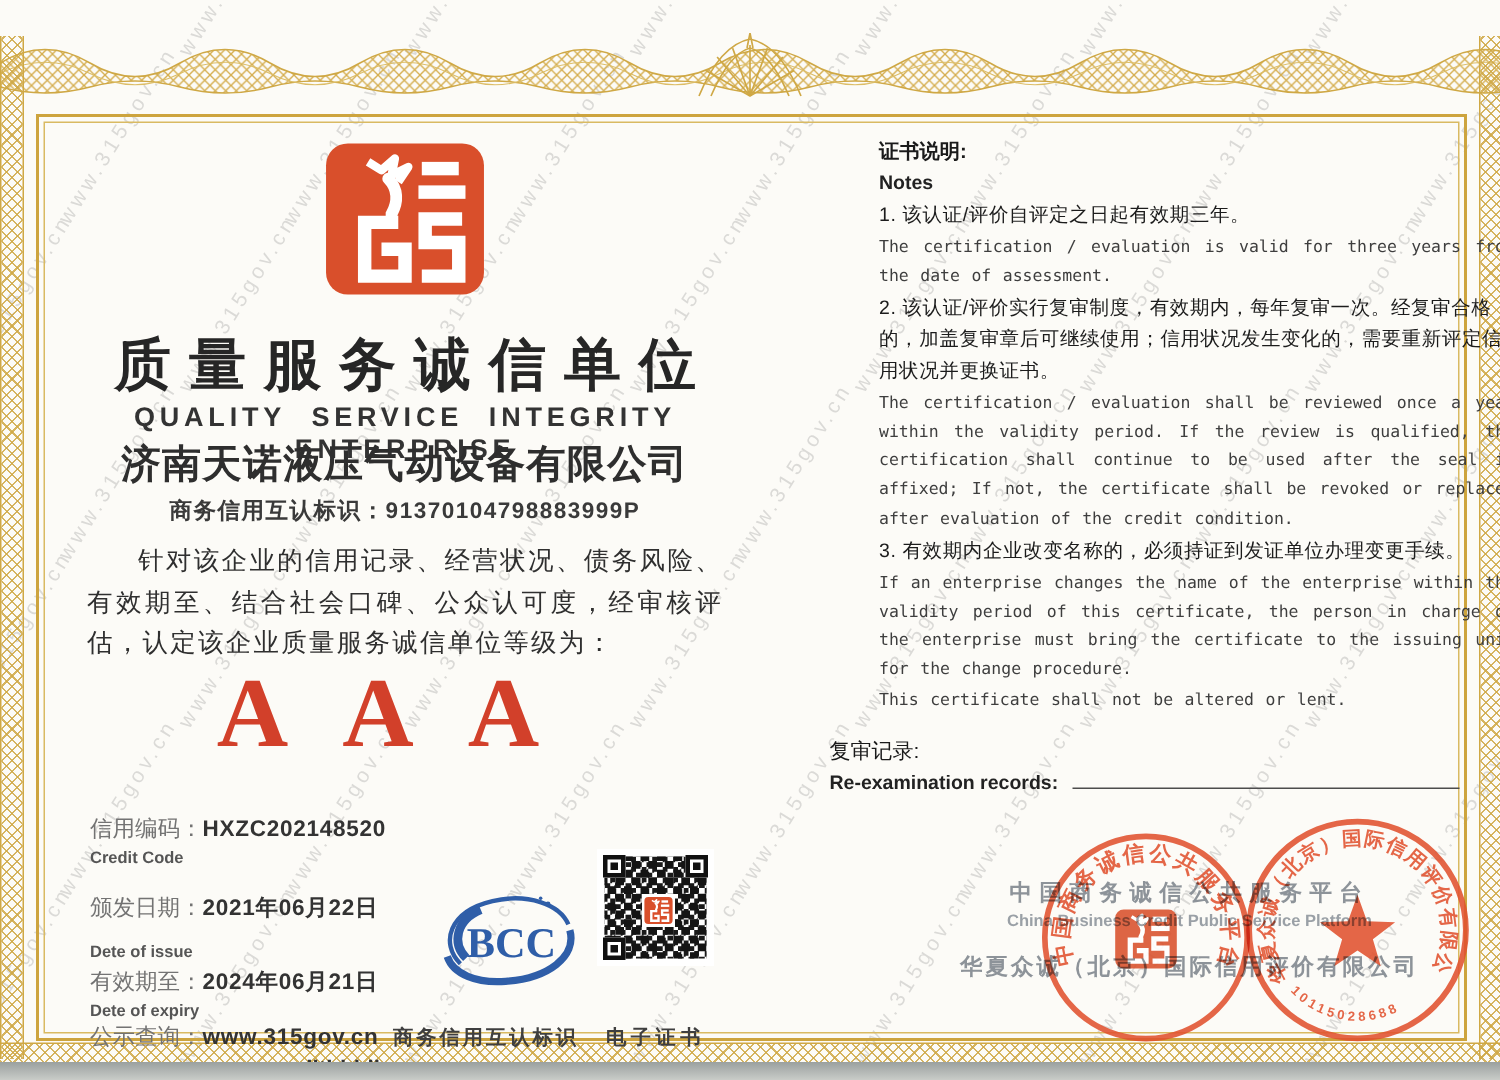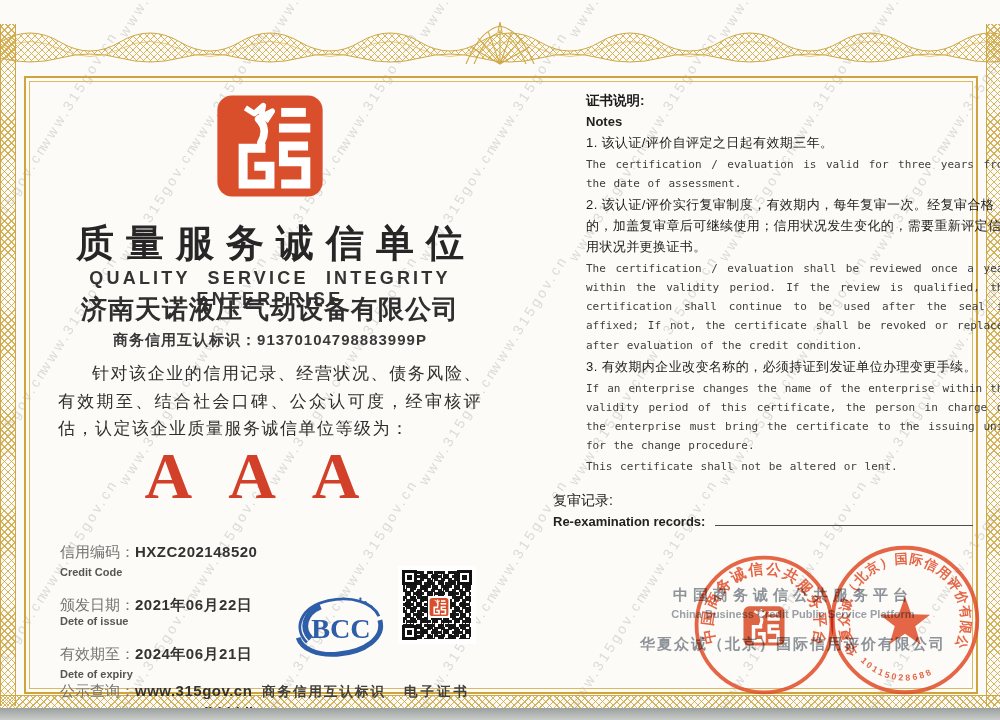--- a/index.html
+++ b/index.html
@@ -211,21 +211,21 @@
     <div class="grade">AAA</div>
 
     <div class="info-row" style="top:543px">
       <span class="lbl">信用编码：</span><span class="val">HXZC202148520</span>
     </div>
     <div class="info-sub" style="top:566px">Credit Code</div>
 
     <div class="info-row" style="top:596px">
       <span class="lbl">颁发日期：</span><span class="val">2021年06月22日</span>
     </div>
-    <div class="info-sub" style="top:615px">Dete of issue</div>
+    <div class="info-sub" style="top:629px">Dete of issue</div>
 
     <div class="info-row" style="top:645px">
       <span class="lbl">有效期至：</span><span class="val">2024年06月21日</span>
     </div>
     <div class="info-sub" style="top:668px">Dete of expiry</div>
 
     <div class="info-row" style="top:682px">
       <span class="lbl">公示查询：</span><span class="val">www.315gov.cn</span>
     </div>
     <div class="url2" style="top:704px">www.creditbidding.org.cn</div>

